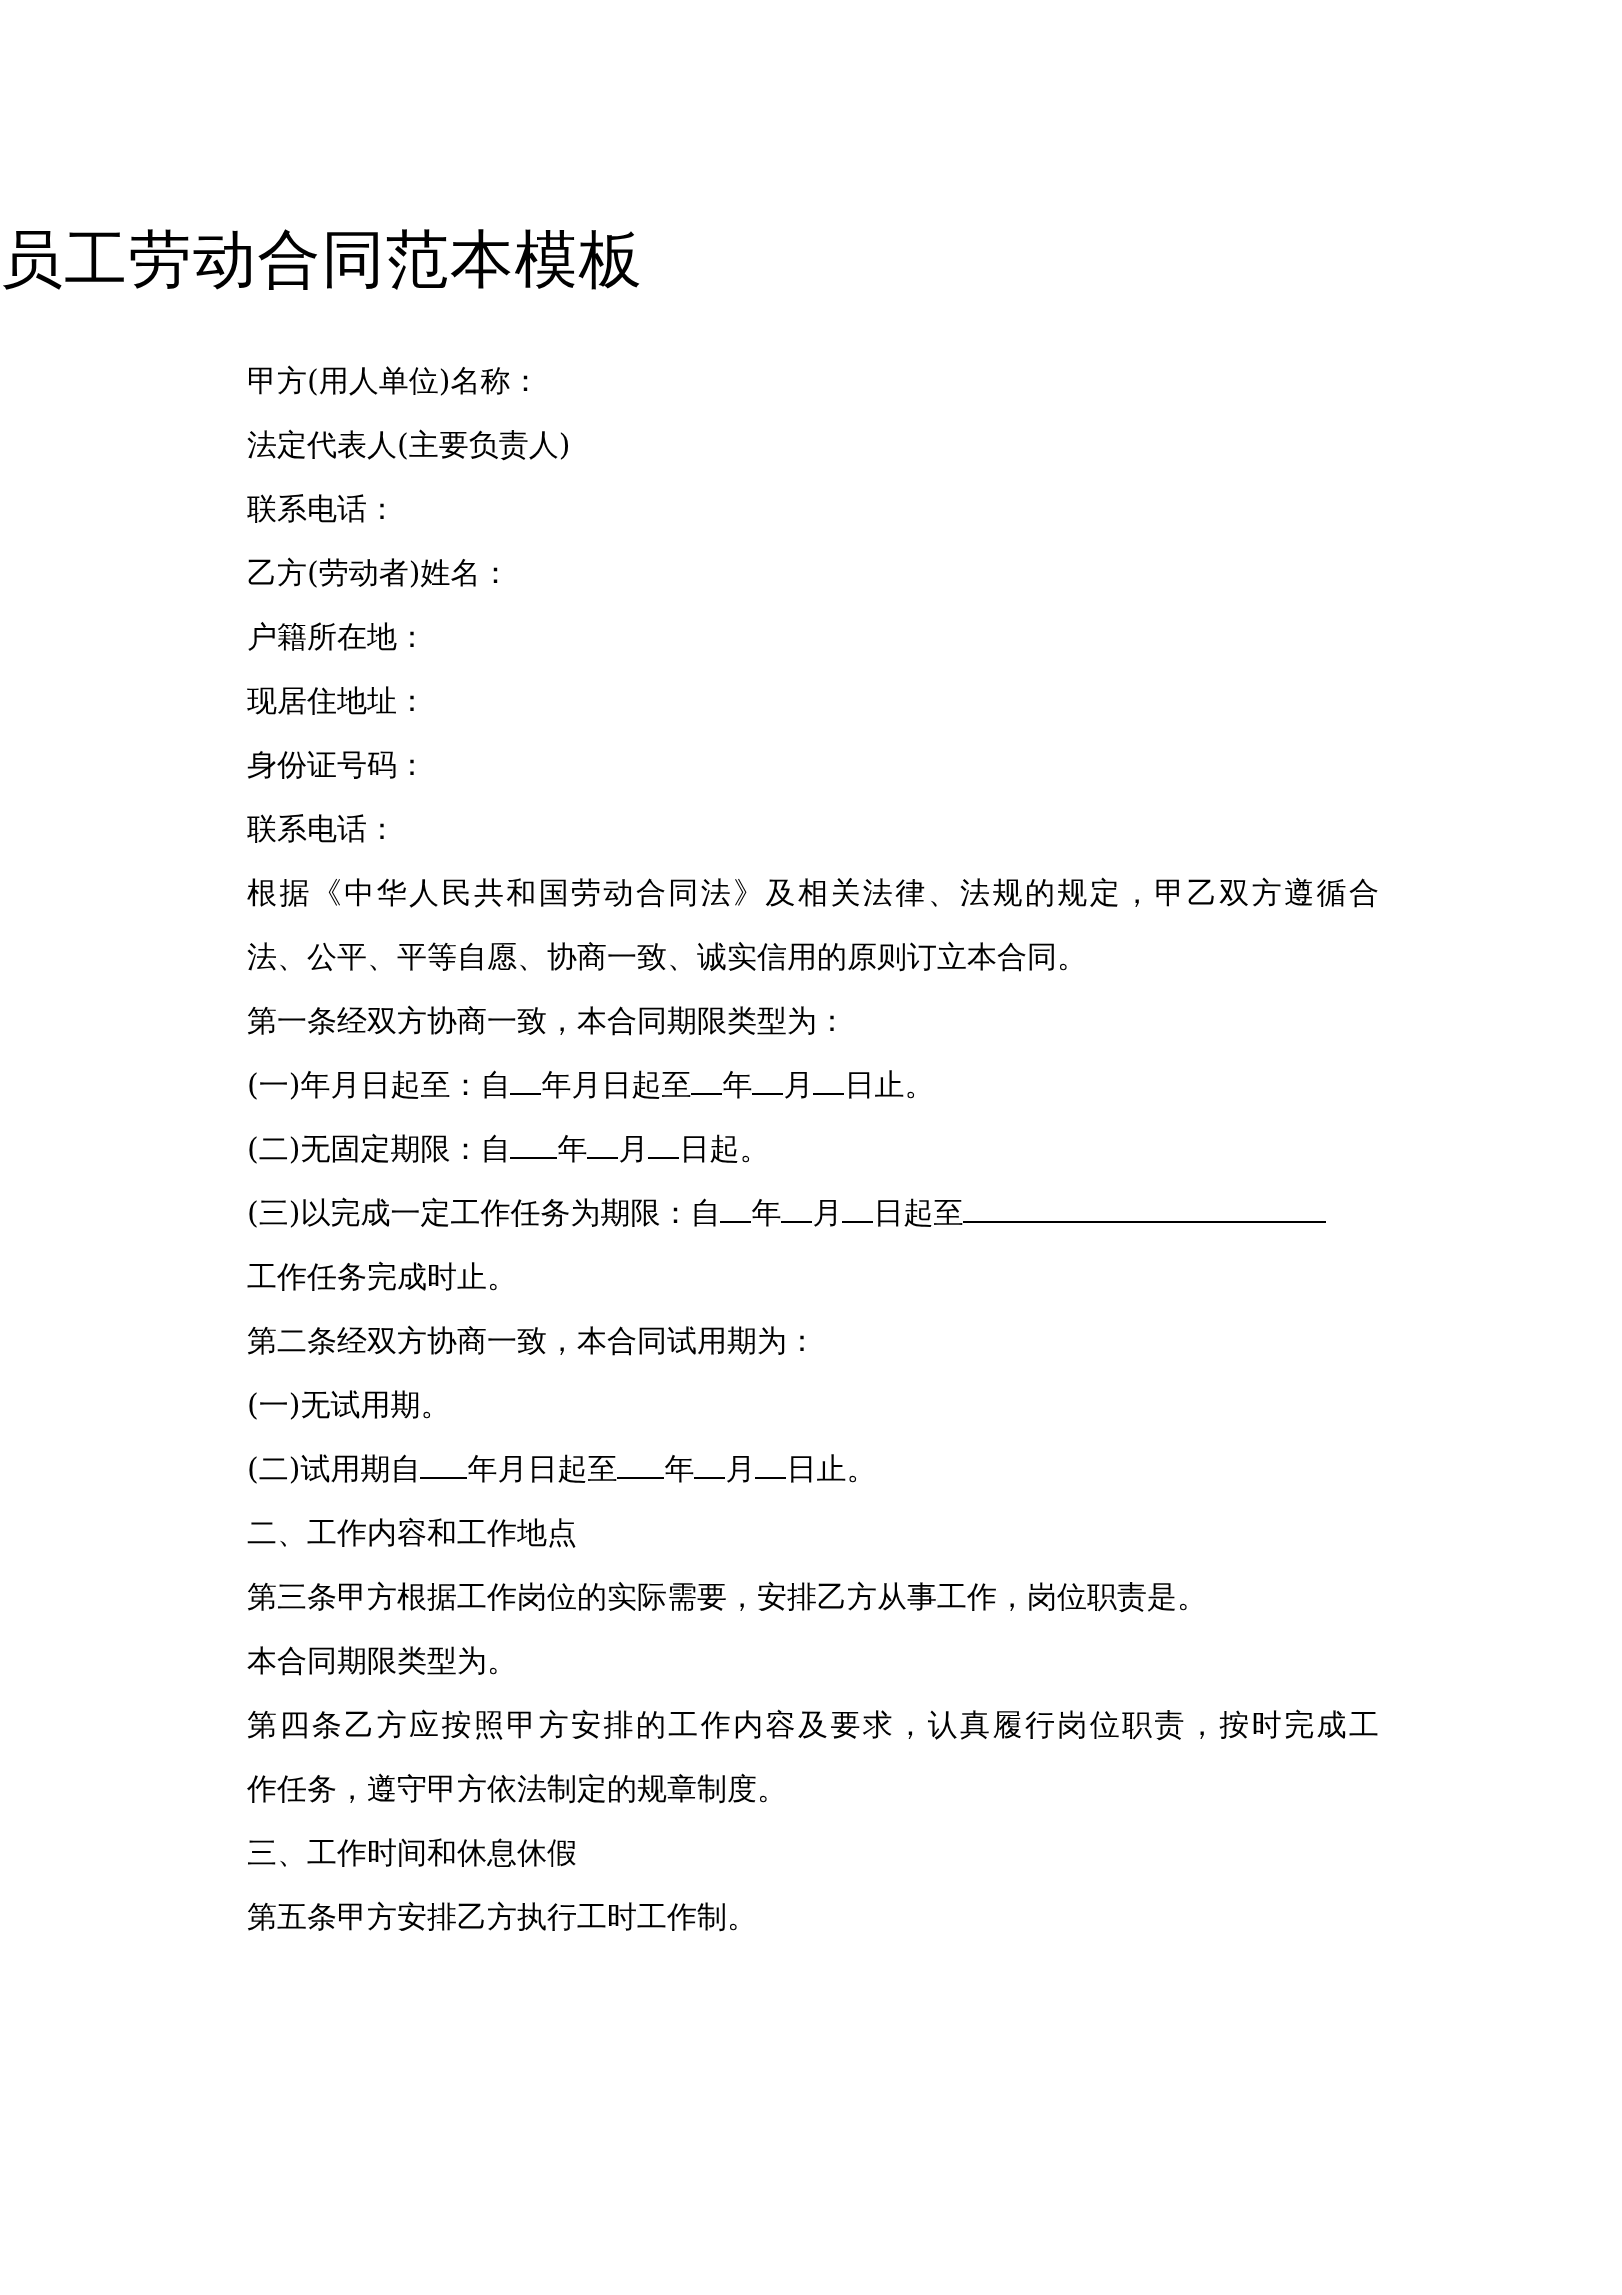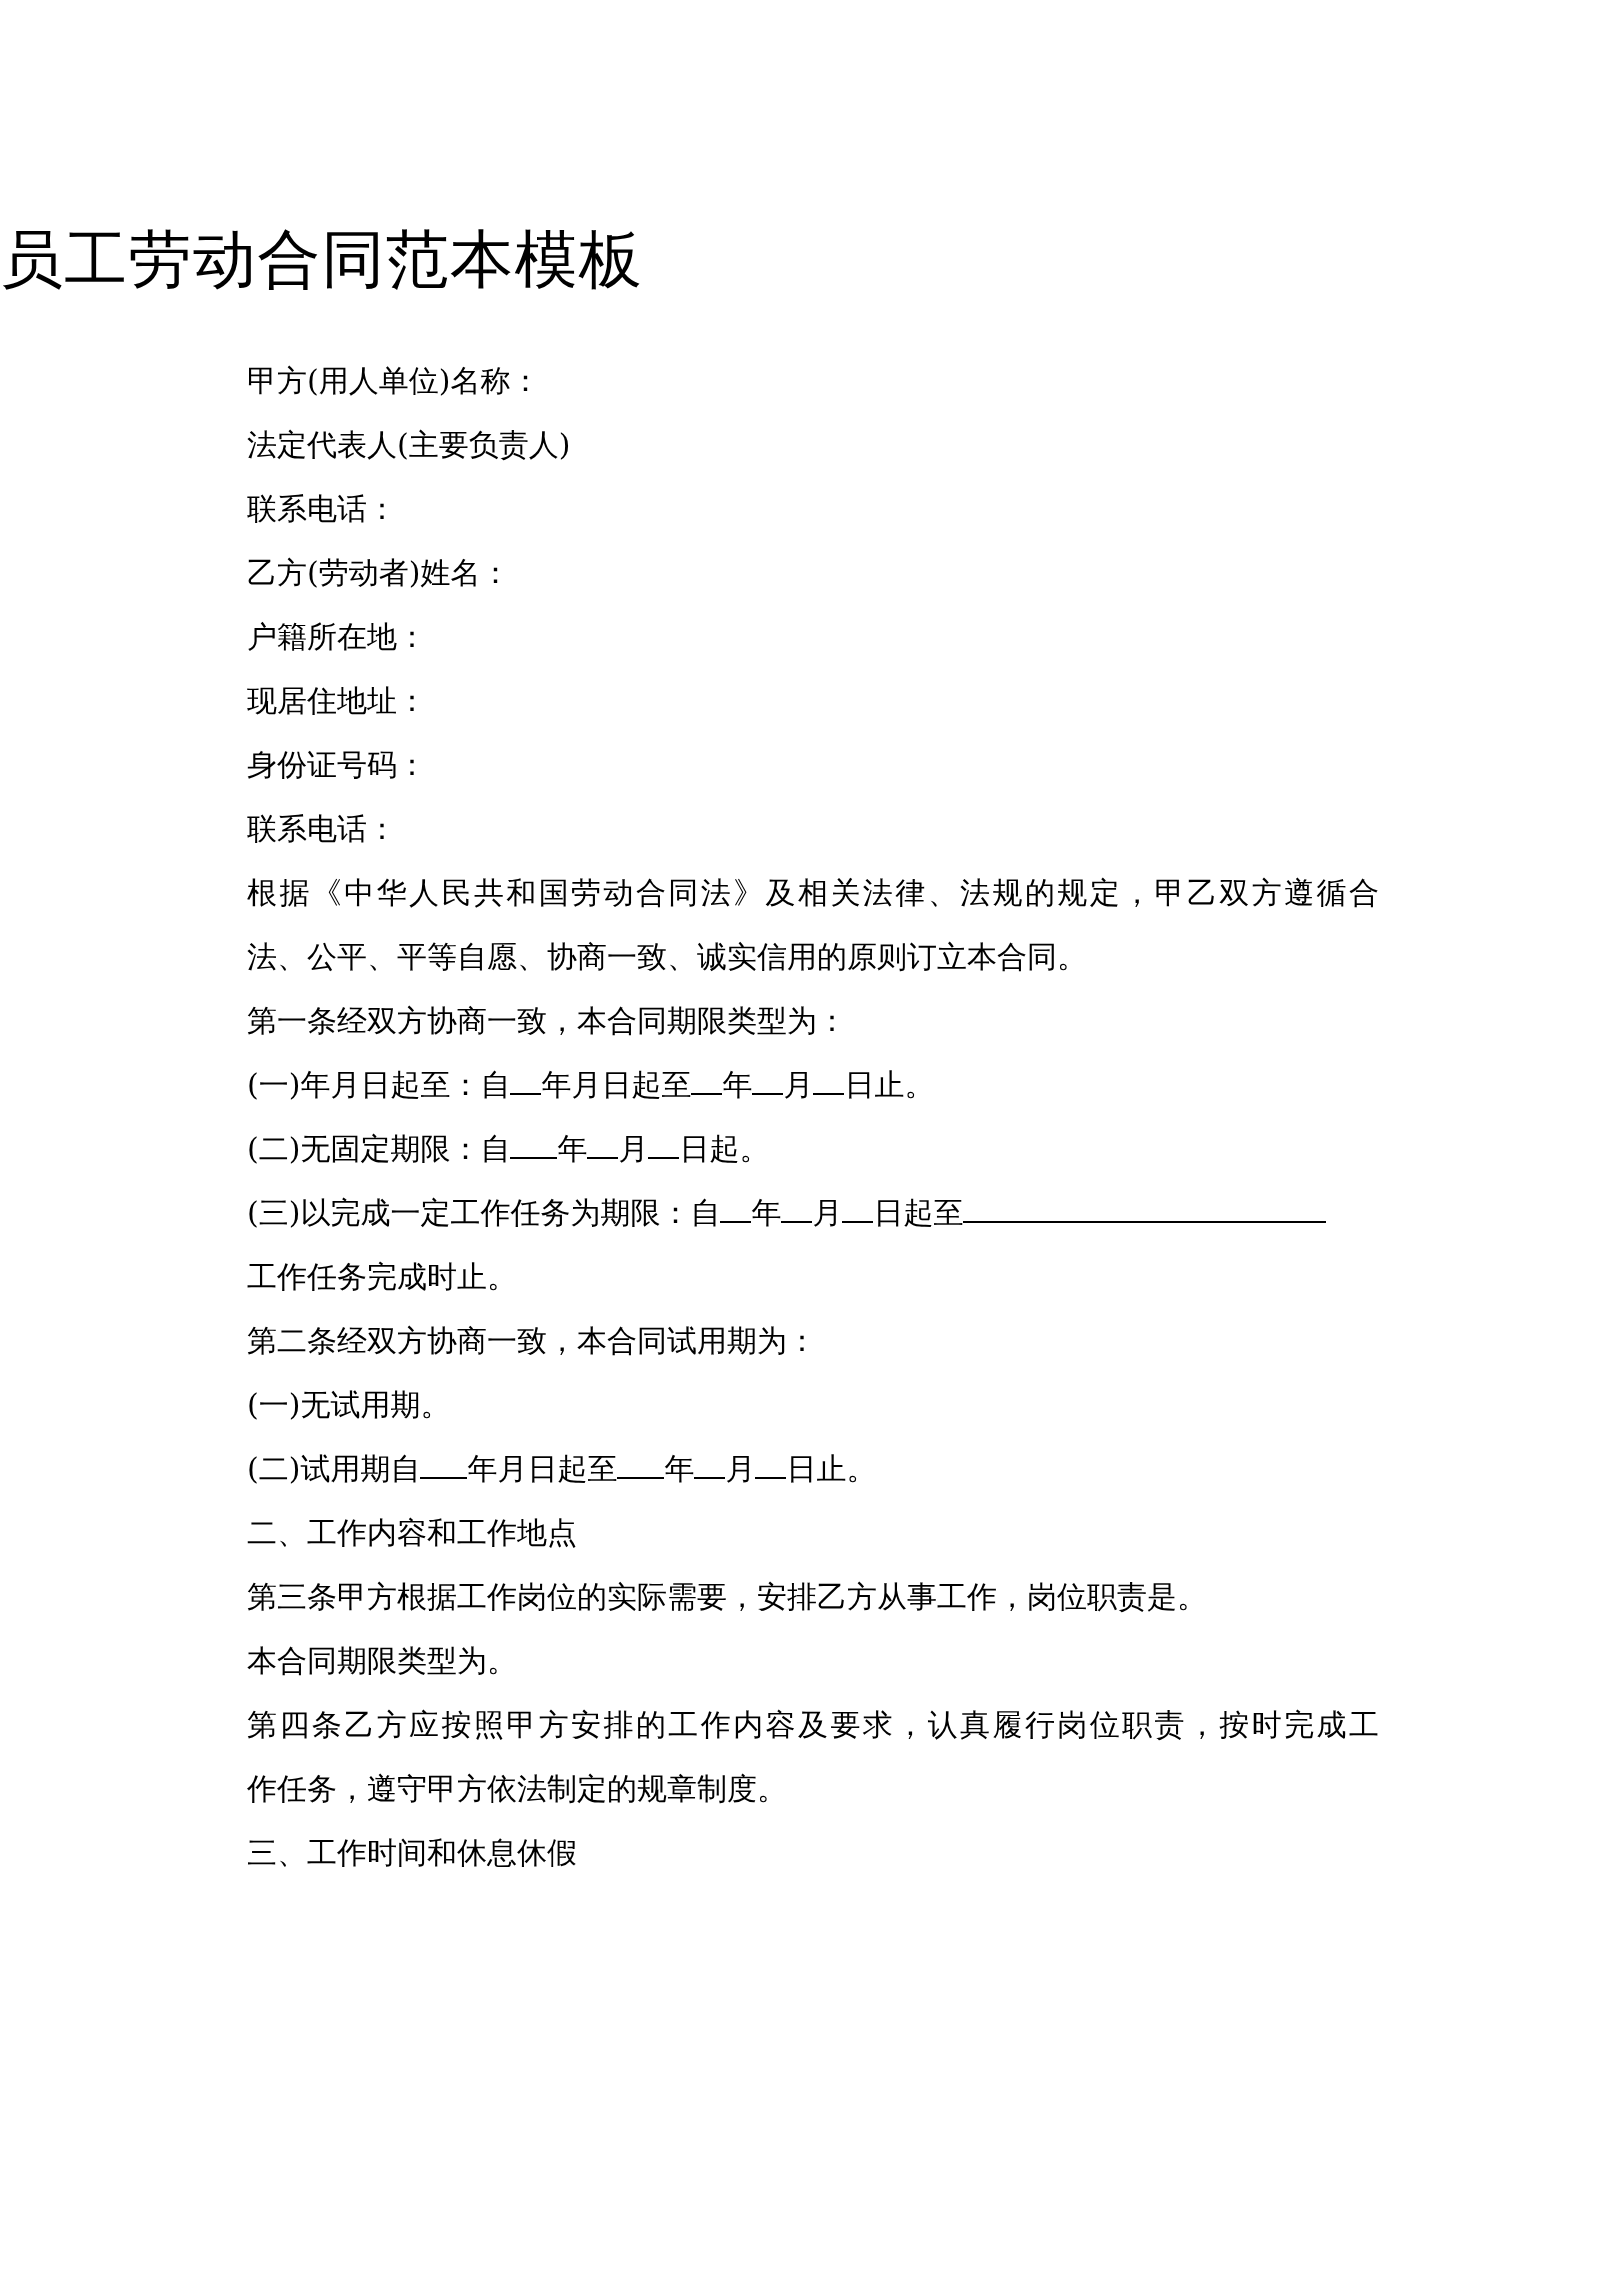--- a/index.html
+++ b/index.html
@@ -60,15 +60,16 @@
       <span>(二)试用期自</span><span class="blank" style="width:47px"></span><span>年月日起至</span><span class="blank" style="width:47px"></span><span>年</span><span class="blank" style="width:31px"></span><span>月</span><span class="blank" style="width:31px"></span><span>日止。</span>
     </span>
 
     <span class="line">二、工作内容和工作地点</span>
     <span class="line">第三条甲方根据工作岗位的实际需要，安排乙方从事工作，岗位职责是。</span>
     <span class="line">本合同期限类型为。</span>
     <span class="line justify">第四条乙方应按照甲方安排的工作内容及要求，认真履行岗位职责，按时完成工</span>
     <span class="line">作任务，遵守甲方依法制定的规章制度。</span>
 
     <span class="line">三、工作时间和休息休假</span>
+    <span class="line">第五条甲方安排乙方执行工时工作制。</span>
   </div>
 </div>
 
 
 </body></html>

